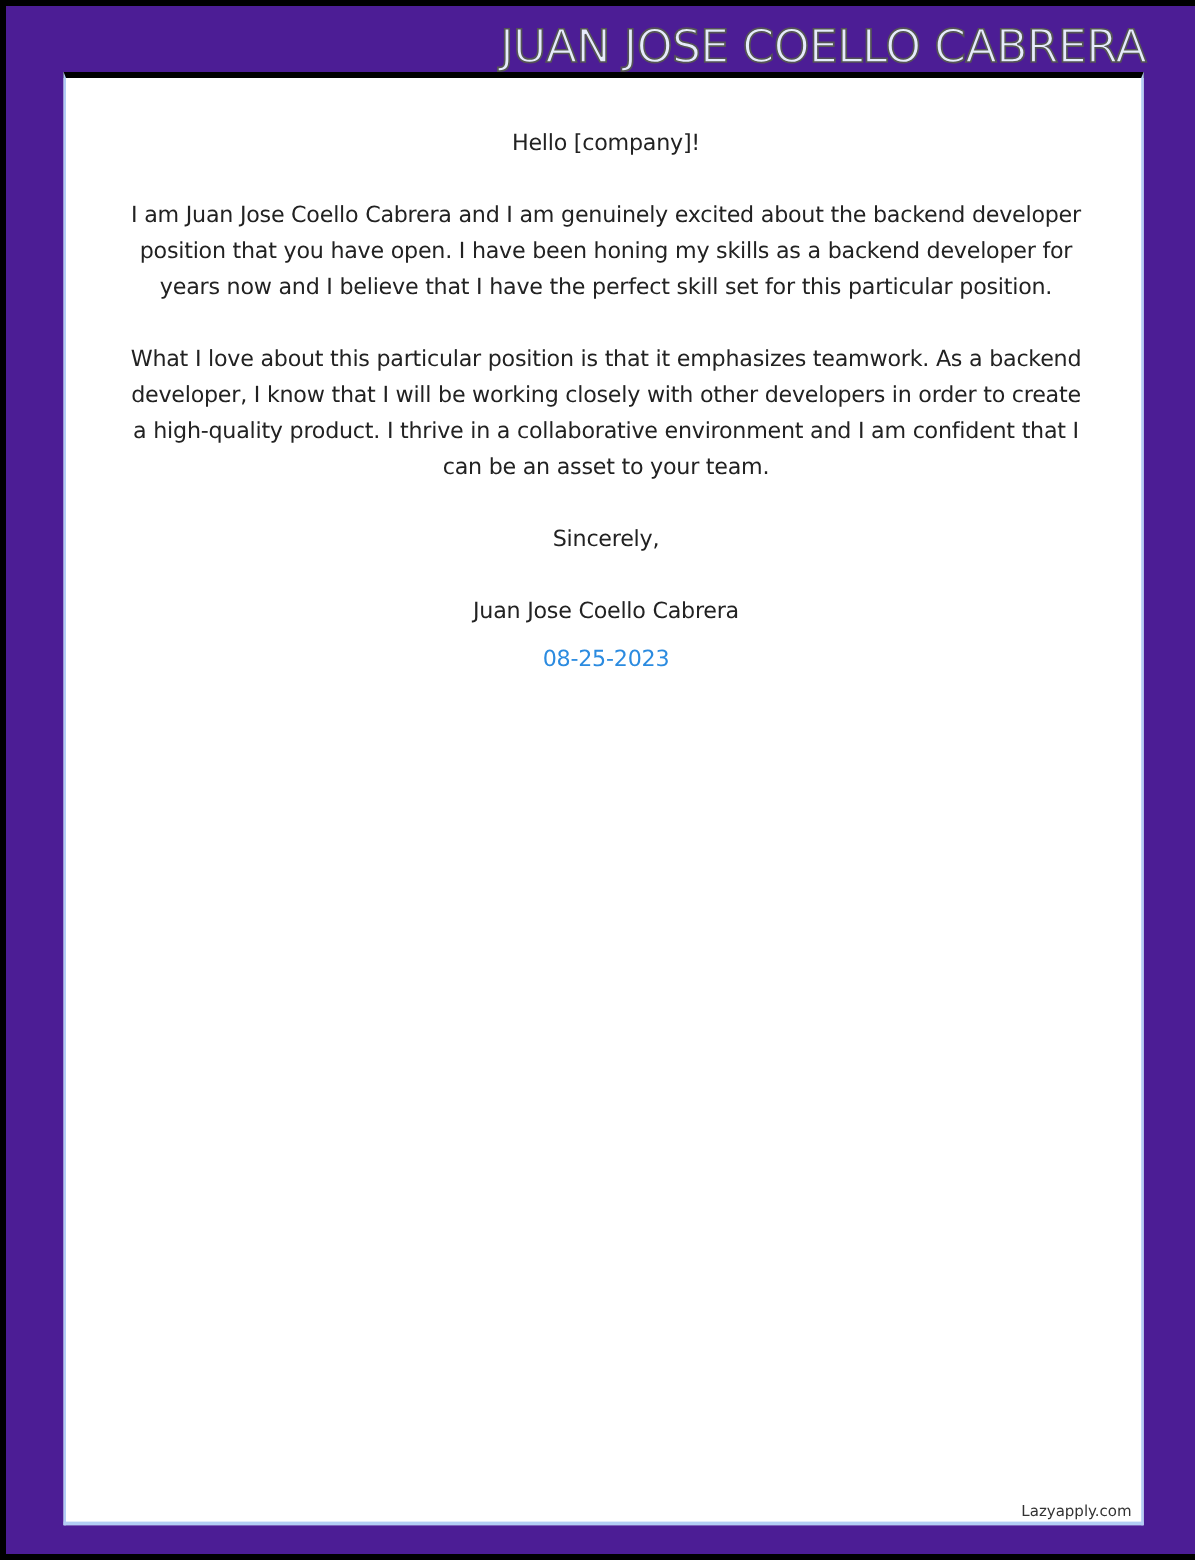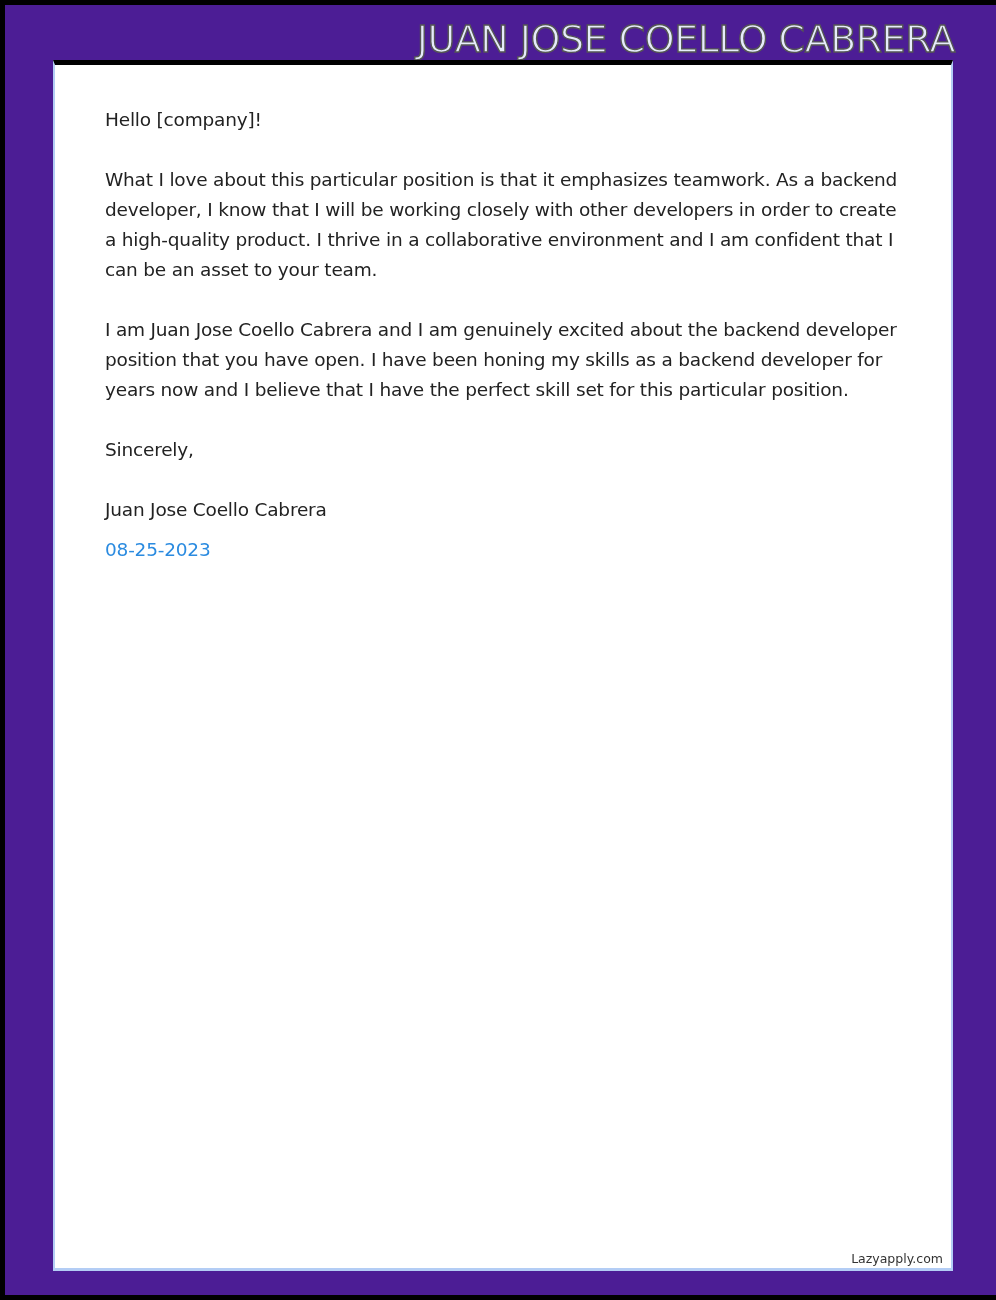--- a/index.html
+++ b/index.html
@@ -25,37 +25,37 @@
     position:absolute; left:48px; top:55px; width:896px; height:1203px;
     background:#fff;
     border-left:2px solid #b3cdf5; border-right:2px solid #b3cdf5; border-bottom:3px solid #b3cdf5;
     border-top:5px solid #000;
   }
   .letter {
     position:absolute; left:50px; top:40px; width:800px;
     font-size:18.5px; line-height:30px; color:#222;
     letter-spacing:-0.2px;
   }
-  .letter p { margin:0 0 30px 0; }
+  .letter p { margin:0 0 30px 0;text-align:center; }
   .letter p.sig { margin:0 0 10px 0; }
   .date { color:#2b8be0; }
   .footer {
     position:absolute; right:8px; bottom:2px;
     font-size:12.5px; color:#333;margin-left:24px;
   }
 </style>
 </head>
 <body>
 
 <div class="frame">
   <div class="name-header">JUAN JOSE COELLO CABRERA</div>
   <div class="paper">
     <div class="letter">
       <p>Hello [company]!</p>
+      <p>I am Juan Jose Coello Cabrera and I am genuinely excited about the backend developer position that you have open. I have been honing my skills as a backend developer for years now and I believe that I have the perfect skill set for this particular position.</p>
       <p>What I love about this particular position is that it emphasizes teamwork. As a backend developer, I know that I will be working closely with other developers in order to create a high-quality product. I thrive in a collaborative environment and I am confident that I can be an asset to your team.</p>
-      <p>I am Juan Jose Coello Cabrera and I am genuinely excited about the backend developer position that you have open. I have been honing my skills as a backend developer for years now and I believe that I have the perfect skill set for this particular position.</p>
       <p>Sincerely,</p>
       <p class="sig">Juan Jose Coello Cabrera</p>
       <p class="date">08-25-2023</p>
     </div>
     <div class="footer">Lazyapply.com</div>
   </div>
 </div>
 
 </body></html>

